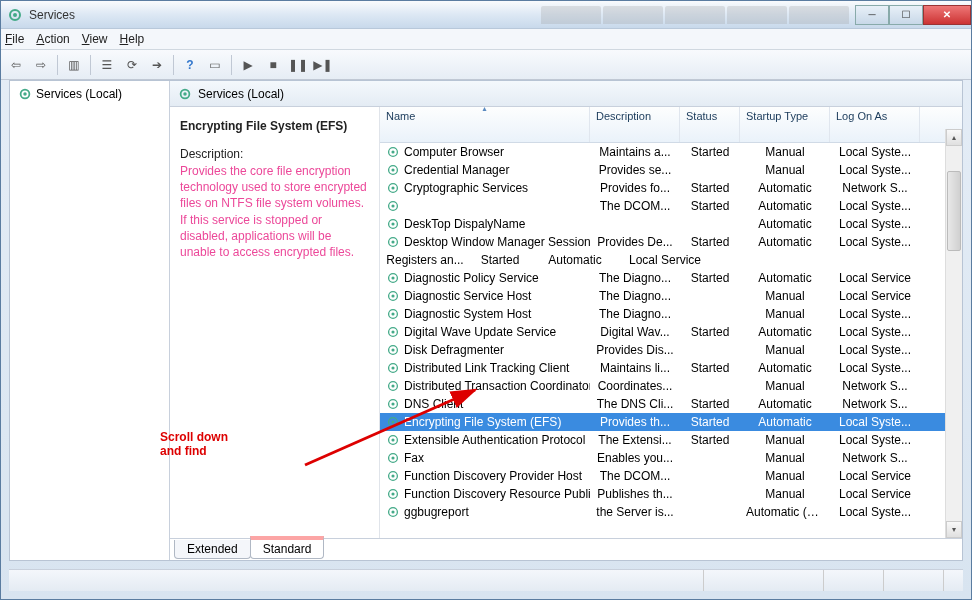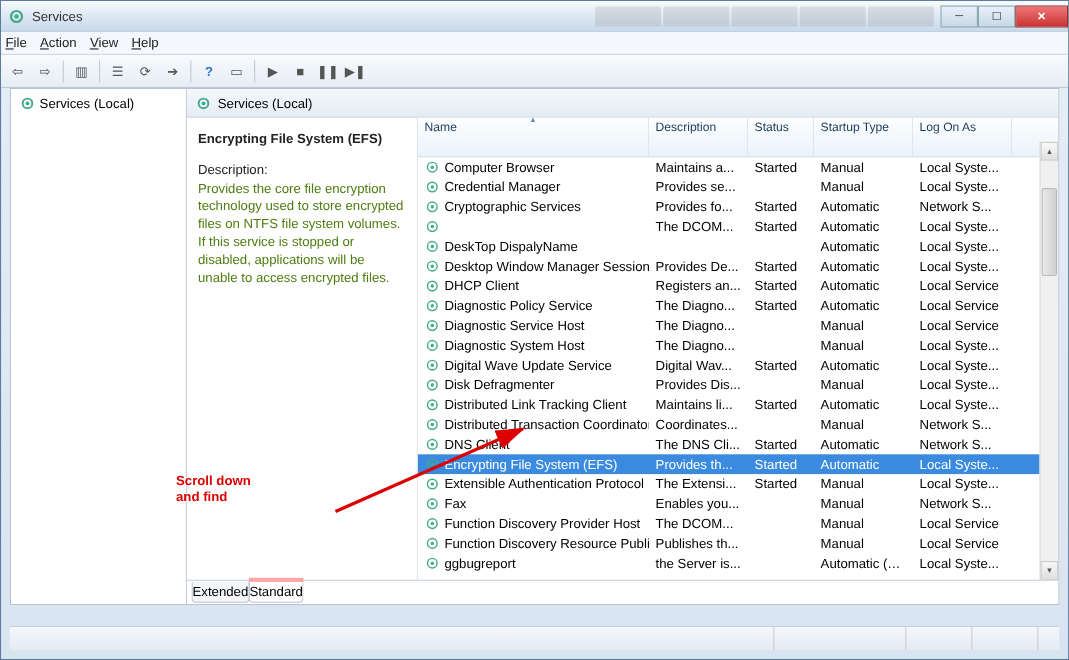--- a/index.html
+++ b/index.html
@@ -20,53 +20,53 @@
 .menubar { height: 20px; background: #f4f7fb; display: flex; align-items: center; padding: 10px 4px; gap: 12px; border-bottom: 1px solid #d0d8e0; }
 .menubar span { color: #222; cursor: default; }
 .menubar span u { text-decoration: underline; }
 
 
 .toolbar { height: 30px; background: linear-gradient(to bottom, #f8fafd, #e6edf5); display: flex; align-items: center; padding: 0 4px; gap: 3px; border-bottom: 1px solid #c0c8d4; }
 .tb { width: 22px; height: 22px; border: 1px solid transparent; display: flex; align-items: center; justify-content: center; color: #555; }
 .tsep { width: 1px; height: 20px; background: #c0c8d4; margin: 0 2px; }
 
 
-.main { flex: 1; display: flex; background: #fff; margin: 0 8px 19px 8px; border: 1px solid #b8c4d4; }
+.main { flex: 1; display: flex; background: #fff; margin: 0 8px 8px 8px; border: 1px solid #b8c4d4; }
 .tree-pane { width: 160px; border-right: 1px solid #c8d0dc; padding: 4px; background: #fff; }
 .tree-item { display: flex; align-items: center; gap: 4px; padding: 2px 4px; }
 
 .content { flex: 1; display: flex; flex-direction: column; }
 .content-hdr { height: 26px; background: linear-gradient(to bottom, #f4f8fc, #e4ecf4); border-bottom: 1px solid #c8d0dc; display: flex; align-items: center; padding: 0 8px; gap: 6px; }
 .content-body { flex: 1; display: flex; position: relative; }
 .detail-pane { width: 210px; padding: 12px 10px; border-right: 1px solid #e0e4ea; }
 .detail-title { font-weight: bold; margin-bottom: 14px; color: #222; }
 .detail-label { margin-bottom: 2px; color: #222; }
-.detail-desc { color: #4d7c0f; line-height: 1.35; }
+.detail-desc { color: #ec4899; line-height: 1.35; }
 
 .list-pane { flex: 1; display: flex; flex-direction: column; position: relative; }
 .list-header { display: flex; background: linear-gradient(to bottom, #fdfefe, #eaf2fa); border-bottom: 1px solid #d0dae6; height: 36px; }
 .lh { padding: 3px 6px; border-right: 1px solid #e0e6ee; color: #1a3a5a; font-size: 11px; position: relative; }
 .lh.sorted::after { content: "▴"; position: absolute; left: 50%; top: -3px; transform: translateX(-50%); font-size: 8px; color: #5a8ac0; }
 .c1 { width: 210px; } .c2 { width: 90px; } .c3 { width: 60px; } .c4 { width: 90px; } .c5 { width: 90px; }
-.list-rows { flex: 1; overflow: hidden; position: relative; }
+.list-rows { flex: 1; overflow: hidden; position: relative; text-align: center; }
 .row { display: flex; height: 18px; align-items: center; }
 .row.selected { background: #3a8be0; color: #fff; }
 .cell { padding: 0 6px; white-space: nowrap; overflow: hidden; text-overflow: ellipsis; }
 .cell.c1 { display: flex; align-items: center; gap: 4px; }
 .svc-icon { flex-shrink: 0; }
 
 .scrollbar { position: absolute; right: 0; top: 22px; bottom: 0; width: 17px; background: #f0f0f0; border-left: 1px solid #ddd; }
 .sb-btn { height: 17px; background: linear-gradient(to bottom, #f8f8f8, #e0e0e0); border: 1px solid #ccc; display: flex; align-items: center; justify-content: center; font-size: 8px; color: #555; }
 .sb-track { position: absolute; top: 17px; bottom: 17px; left: 0; right: 0; }
 .sb-thumb { position: absolute; left: 1px; right: 1px; top: 25px; height: 80px; background: linear-gradient(to right, #e8e8e8, #d0d0d0); border: 1px solid #bbb; border-radius: 2px; }
 .sb-btn.bottom { position: absolute; bottom: 0; left: 0; right: 0; }
 
 
 .tabs { height: 22px; border-top: 1px solid #c8d0dc; display: flex; align-items: flex-end; padding-left: 4px; background: #fff; }
-.tab { padding: 2px 0; border: 1px solid #b0b8c4; border-top: none; border-radius: 0 0 4px 4px; margin-right: -1px; background: #f4f6fa; position: relative; top: -1px; text-align: right; }
+.tab { padding: 2px 12px; border: 1px solid #b0b8c4; border-top: none; border-radius: 0 0 4px 4px; margin-right: -1px; background: #f4f6fa; position: relative; top: -1px; text-align: right; }
 .tab.active { background: #fff; border-top: 4px solid #fca5a5; }
 
 .statusbar { height: 22px; background: linear-gradient(to bottom, #f4f7fb, #e4ebf3); border-top: 1px solid #c8d0dc; margin: 0 8px 8px 8px; display:flex; }
 .statusbar .sseg { border-left:1px solid #ccc; height:100%; }
 
 
 .annotation { position: absolute; left: 160px; top: 430px; color: #d00; font-weight: bold; font-size: 22px; line-height: 1.2; pointer-events: none; z-index: 50; }
 .arrow-svg { position: absolute; left: 300px; top: 380px; z-index: 49; pointer-events: none; }
 
 .gear-svg { display:inline-block; }
@@ -229,27 +229,20 @@
                     <circle cx="8" cy="8" r="1.8" fill="#4a8"></circle>
                   </svg>
                   <span>Desktop Window Manager Session...</span>
                 </div>
                 <div class="cell c2">Provides De...</div>
                 <div class="cell c3">Started</div>
                 <div class="cell c4">Automatic</div>
                 <div class="cell c5">Local Syste...</div>
               </div>
               <div class="row">
-                <div class="cell c1">
-                  <svg class="svc-icon" width="14" height="14" viewBox="0 0 16 16">
-                    <circle cx="8" cy="8" r="5" fill="none" stroke="#4a8" stroke-width="1.5"></circle>
-                    <circle cx="8" cy="8" r="1.8" fill="#4a8"></circle>
-                  </svg>
-                  <span>DHCP Client</span>
-                </div>
                 <div class="cell c2">Registers an...</div>
                 <div class="cell c3">Started</div>
                 <div class="cell c4">Automatic</div>
                 <div class="cell c5">Local Service</div>
               </div>
               <div class="row">
                 <div class="cell c1">
                   <svg class="svc-icon" width="14" height="14" viewBox="0 0 16 16">
                     <circle cx="8" cy="8" r="5" fill="none" stroke="#4a8" stroke-width="1.5"></circle>
                     <circle cx="8" cy="8" r="1.8" fill="#4a8"></circle>

